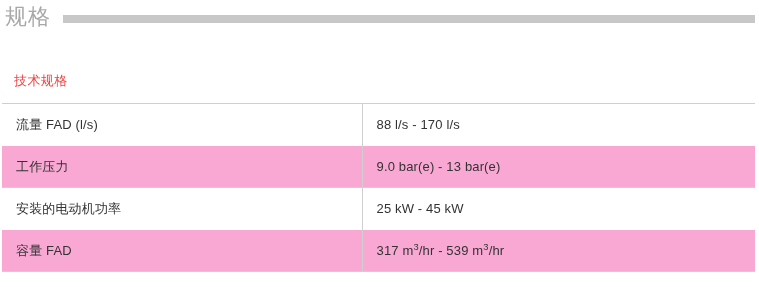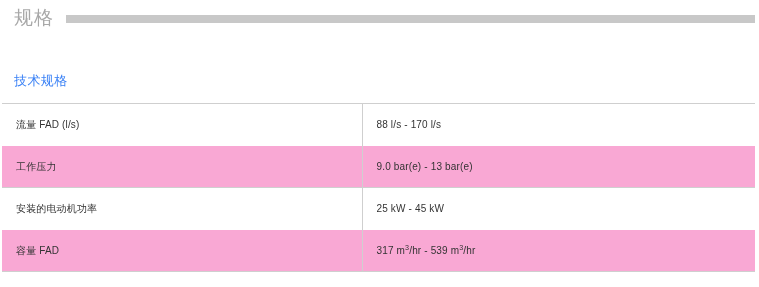--- a/index.html
+++ b/index.html
@@ -25,59 +25,59 @@
   .section-header {
     position: absolute;
     left: 0;
     top: 0;
     width: 759px;
     height: 34px;
     display: flex;
     align-items: center;
   }
   .section-header-title {
-    font-size: 19px;
+    font-size: 22px;
     color: #a8a8a8;
     letter-spacing: 1px;
-    padding-left: 14px;
+    padding-left: 5px;
     white-space: nowrap;
     line-height: 1;
   }
   .section-header-rule {
     flex: 1 1 auto;
     height: 8px;
     background: #c8c8c8;
     margin-left: 12px;
     margin-right: 4px;
     margin-top: 3px;
   }
 
   
   .subsection-title {
     position: absolute;
     left: 14px;
     top: 74px;
     font-size: 13px;
-    color: #3b82f6;
+    color: #ef4444;
     letter-spacing: 0.4px;
     line-height: 1;
   }
 
   
   .spec-table {
     position: absolute;
     left: 2px;
     top: 103px;
     width: 753px;
     border-collapse: collapse;
     table-layout: fixed;
   }
   .spec-table tr { height: 42px; }
   .spec-table td {
-    font-size: 10px;
+    font-size: 13px;
     color: #333333;
     padding: 0 14px;
     vertical-align: middle;
     border-top: 1px solid #cfcfcf;
     border-bottom: 1px solid #cfcfcf;
     letter-spacing: 0.15px;
     line-height: 1.35;
   }
   .spec-table td.label-cell {
     width: 360px;

